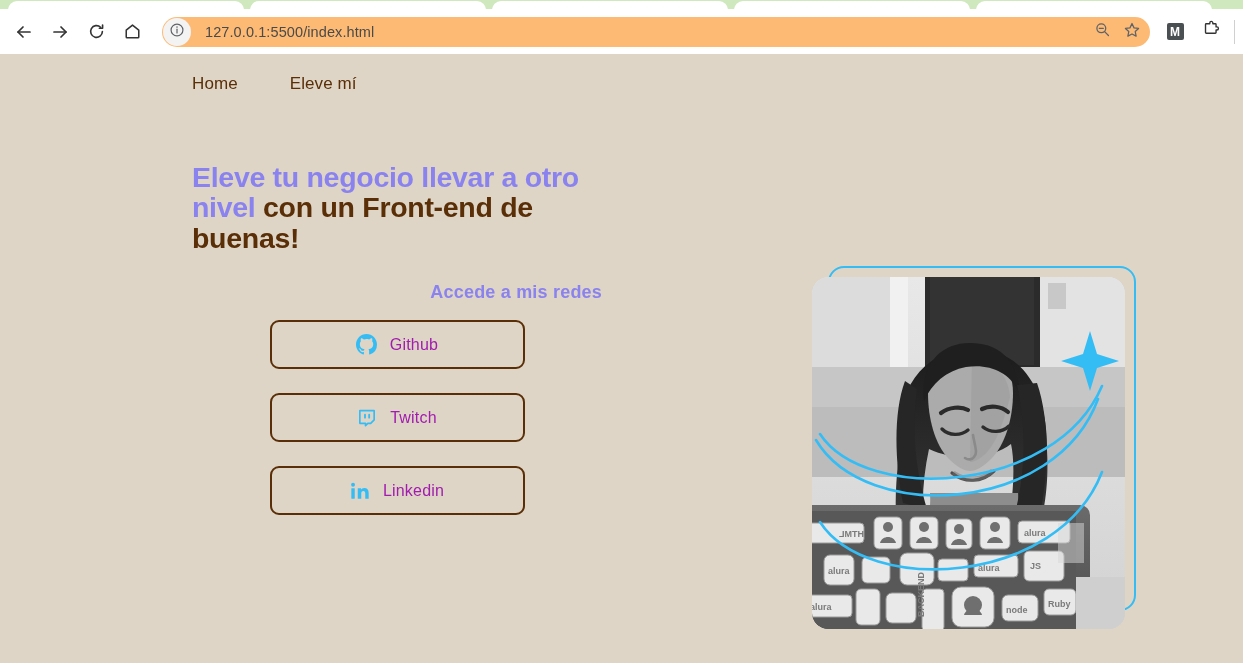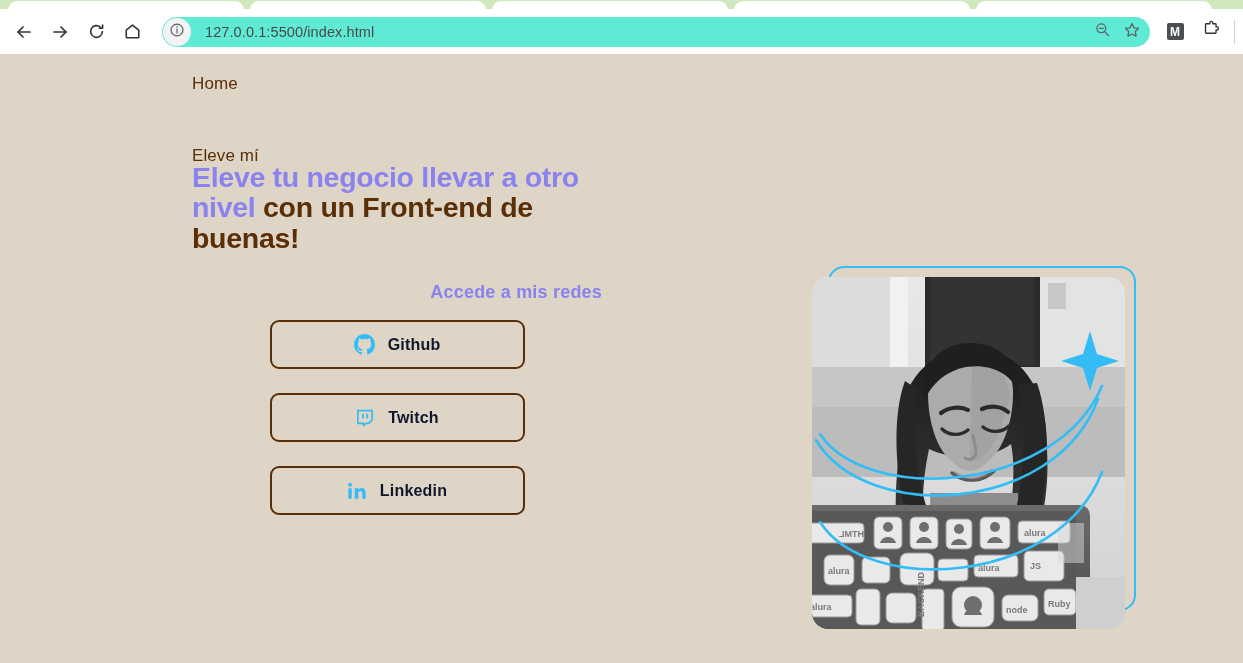--- a/index.html
+++ b/index.html
@@ -61,21 +61,21 @@
     border-radius: 50%;
     flex: 0 0 auto;
     margin-right: 4px;
     cursor: pointer;
   }
   .nav-btn svg { display: block; }
 
   .omnibox {
     flex: 1 1 auto;
     height: 30px;
-    background: #5eead4;
+    background: #fdba74;
     border-radius: 15px;
     display: flex;
     align-items: center;
     margin-left: 10px;
     margin-right: 4px;
     padding-right: 4px;
     min-width: 0;
     cursor: text;
     position: relative;
   }
@@ -141,21 +141,20 @@
     background: #ded5c6;
     overflow: hidden;
   }
 
   .site-nav {
     position: absolute;
     left: 192px;
     top: 20px;
     display: flex;
     gap: 52px;
-    flex-direction: column;
   }
   .site-nav a {
     font-size: 17px;
     color: #5a2f08;
     text-decoration: none;
     font-weight: 500;
     letter-spacing: 0.1px;
     cursor: pointer;
   }
 
@@ -210,22 +209,22 @@
     background: transparent;
     display: flex;
     align-items: center;
     justify-content: center;
     gap: 13px;
     cursor: pointer;
     font-family: "Liberation Sans", sans-serif;
   }
   .social-btn .lbl {
     font-size: 16px;
-    font-weight: bold;
-    color: #0f172a;
+    font-weight: normal;
+    color: #a21caf;
     letter-spacing: 0.2px;
   }
   .social-btn .ico { display: flex; align-items: center; }
 
   
   .hero-right {
     position: absolute;
     left: 806px;
     top: 150px;
     width: 350px;

